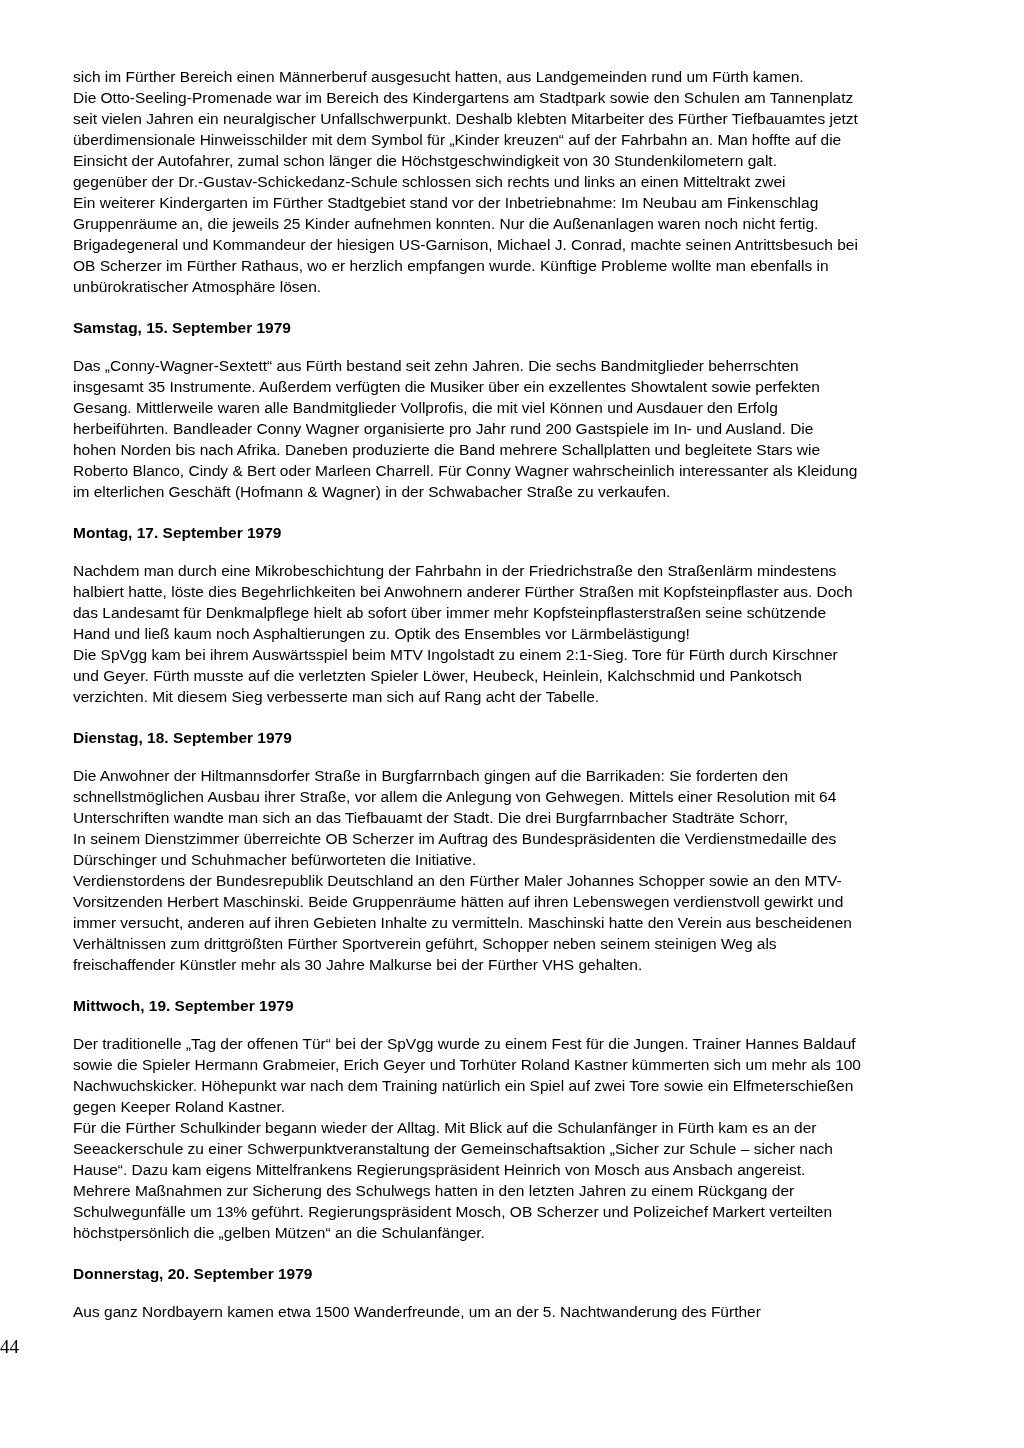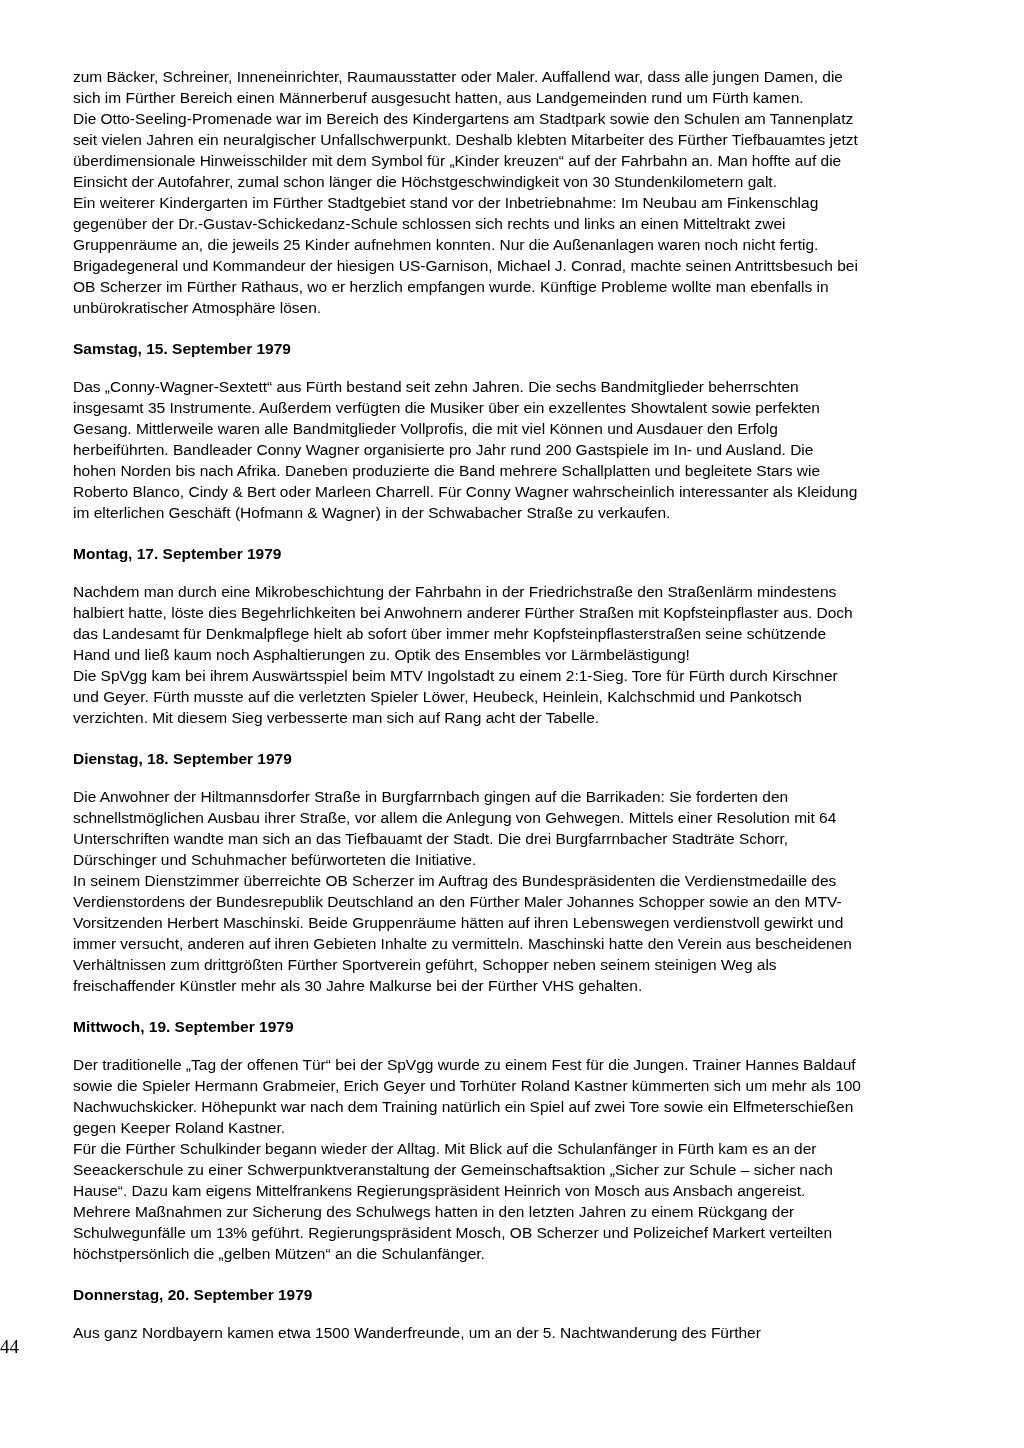--- a/index.html
+++ b/index.html
@@ -40,28 +40,27 @@
     line-height: 24px;
     color: #000000;
   }
 </style>
 </head>
 <body>
 
 <div class="page">
   <div class="text-body">
       <div class="para">
-        <div class="line">zum Bäcker, Schreiner, Inneneinrichter, Raumausstatter oder Maler. Auffallend war, dass alle jungen Damen, die</div>
         <div class="line">sich im Fürther Bereich einen Männerberuf ausgesucht hatten, aus Landgemeinden rund um Fürth kamen.</div>
         <div class="line">Die Otto-Seeling-Promenade war im Bereich des Kindergartens am Stadtpark sowie den Schulen am Tannenplatz</div>
         <div class="line">seit vielen Jahren ein neuralgischer Unfallschwerpunkt. Deshalb klebten Mitarbeiter des Fürther Tiefbauamtes jetzt</div>
         <div class="line">überdimensionale Hinweisschilder mit dem Symbol für „Kinder kreuzen“ auf der Fahrbahn an. Man hoffte auf die</div>
         <div class="line">Einsicht der Autofahrer, zumal schon länger die Höchstgeschwindigkeit von 30 Stundenkilometern galt.</div>
+        <div class="line">gegenüber der Dr.-Gustav-Schickedanz-Schule schlossen sich rechts und links an einen Mitteltrakt zwei</div>
         <div class="line">Ein weiterer Kindergarten im Fürther Stadtgebiet stand vor der Inbetriebnahme: Im Neubau am Finkenschlag</div>
-        <div class="line">gegenüber der Dr.-Gustav-Schickedanz-Schule schlossen sich rechts und links an einen Mitteltrakt zwei</div>
         <div class="line">Gruppenräume an, die jeweils 25 Kinder aufnehmen konnten. Nur die Außenanlagen waren noch nicht fertig.</div>
         <div class="line">Brigadegeneral und Kommandeur der hiesigen US-Garnison, Michael J. Conrad, machte seinen Antrittsbesuch bei</div>
         <div class="line">OB Scherzer im Fürther Rathaus, wo er herzlich empfangen wurde. Künftige Probleme wollte man ebenfalls in</div>
         <div class="line">unbürokratischer Atmosphäre lösen.</div>
       </div>
       <div class="heading">Samstag, 15. September 1979</div>
       <div class="para">
         <div class="line">Das „Conny-Wagner-Sextett“ aus Fürth bestand seit zehn Jahren. Die sechs Bandmitglieder beherrschten</div>
         <div class="line">insgesamt 35 Instrumente. Außerdem verfügten die Musiker über ein exzellentes Showtalent sowie perfekten</div>
         <div class="line">Gesang. Mittlerweile waren alle Bandmitglieder Vollprofis, die mit viel Können und Ausdauer den Erfolg</div>
@@ -78,22 +77,22 @@
         <div class="line">Hand und ließ kaum noch Asphaltierungen zu. Optik des Ensembles vor Lärmbelästigung!</div>
         <div class="line">Die SpVgg kam bei ihrem Auswärtsspiel beim MTV Ingolstadt zu einem 2:1-Sieg. Tore für Fürth durch Kirschner</div>
         <div class="line">und Geyer. Fürth musste auf die verletzten Spieler Löwer, Heubeck, Heinlein, Kalchschmid und Pankotsch</div>
         <div class="line">verzichten. Mit diesem Sieg verbesserte man sich auf Rang acht der Tabelle.</div>
       </div>
       <div class="heading">Dienstag, 18. September 1979</div>
       <div class="para">
         <div class="line">Die Anwohner der Hiltmannsdorfer Straße in Burgfarrnbach gingen auf die Barrikaden: Sie forderten den</div>
         <div class="line">schnellstmöglichen Ausbau ihrer Straße, vor allem die Anlegung von Gehwegen. Mittels einer Resolution mit 64</div>
         <div class="line">Unterschriften wandte man sich an das Tiefbauamt der Stadt. Die drei Burgfarrnbacher Stadträte Schorr,</div>
+        <div class="line">In seinem Dienstzimmer überreichte OB Scherzer im Auftrag des Bundespräsidenten die Verdienstmedaille des</div>
         <div class="line">Dürschinger und Schuhmacher befürworteten die Initiative.</div>
-        <div class="line">In seinem Dienstzimmer überreichte OB Scherzer im Auftrag des Bundespräsidenten die Verdienstmedaille des</div>
         <div class="line">Verdienstordens der Bundesrepublik Deutschland an den Fürther Maler Johannes Schopper sowie an den MTV-</div>
         <div class="line">Vorsitzenden Herbert Maschinski. Beide Gruppenräume hätten auf ihren Lebenswegen verdienstvoll gewirkt und</div>
         <div class="line">immer versucht, anderen auf ihren Gebieten Inhalte zu vermitteln. Maschinski hatte den Verein aus bescheidenen</div>
         <div class="line">Verhältnissen zum drittgrößten Fürther Sportverein geführt, Schopper neben seinem steinigen Weg als</div>
         <div class="line">freischaffender Künstler mehr als 30 Jahre Malkurse bei der Fürther VHS gehalten.</div>
       </div>
       <div class="heading">Mittwoch, 19. September 1979</div>
       <div class="para">
         <div class="line">Der traditionelle „Tag der offenen Tür“ bei der SpVgg wurde zu einem Fest für die Jungen. Trainer Hannes Baldauf</div>
         <div class="line">sowie die Spieler Hermann Grabmeier, Erich Geyer und Torhüter Roland Kastner kümmerten sich um mehr als 100</div>

